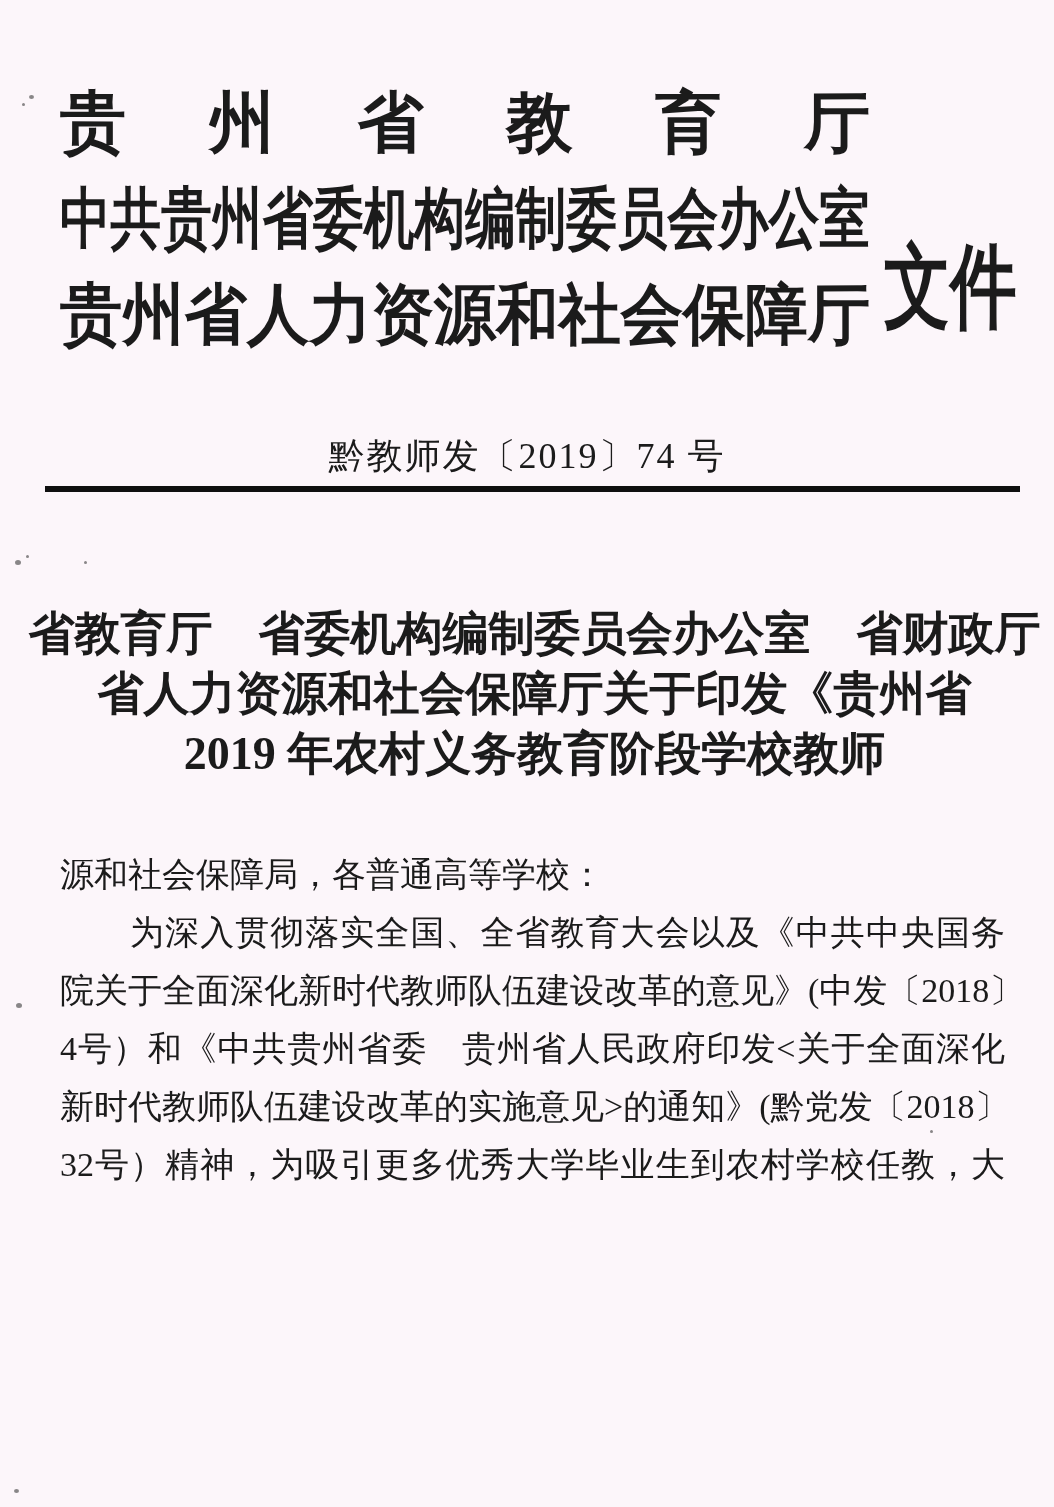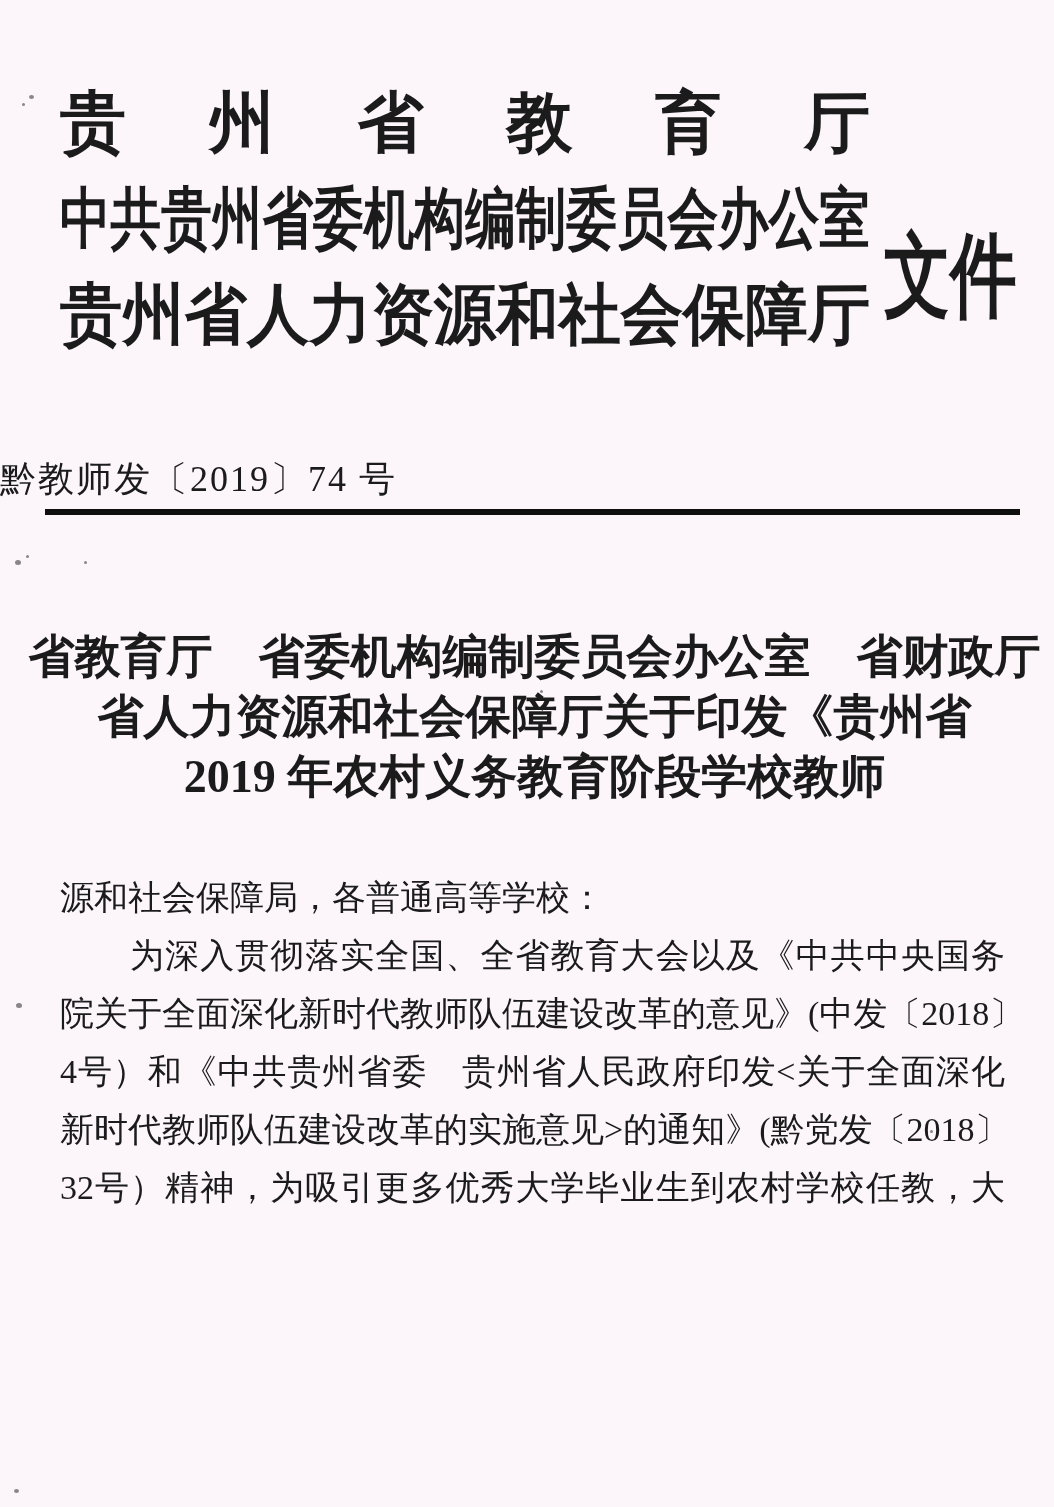--- a/index.html
+++ b/index.html
@@ -13,21 +13,21 @@
     height: 1507px;
     margin: 0 auto;
     background: #fcf6fa;
     color: #1b1b1b;
     overflow: hidden;
   }
 
   
   .letterhead {
     display: flex;
-    align-items: center;
+    align-items: flex-end;
     padding: 75px 0 0 60px;
   }
   .org-col {
     flex: none;
     width: 810px;
   }
   .org-line {
     line-height: 96px;
     height: 96px;
     font-weight: bold;
@@ -51,21 +51,22 @@
   .doc-mark .glyphs {
     display: inline-block;
     font-size: 92px;
     transform: scaleX(0.72);
     transform-origin: left center;
     white-space: nowrap;
   }
 
   
   .ref-number {
-    margin-top: 93px;
+    margin-top: 70px;
+    text-align: center;
     font-size: 36px;
     line-height: 46px;
     letter-spacing: 2px;
     white-space: nowrap;
   }
 
   
   .rule {
     margin: 7px 34px 0 45px;
     height: 6px;

